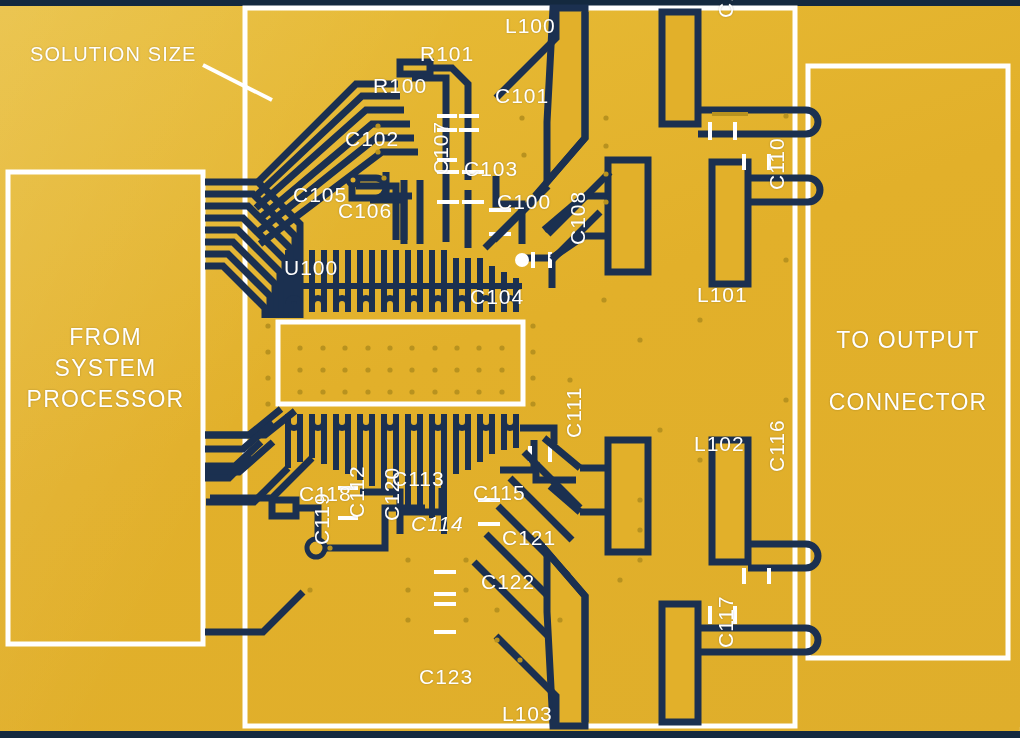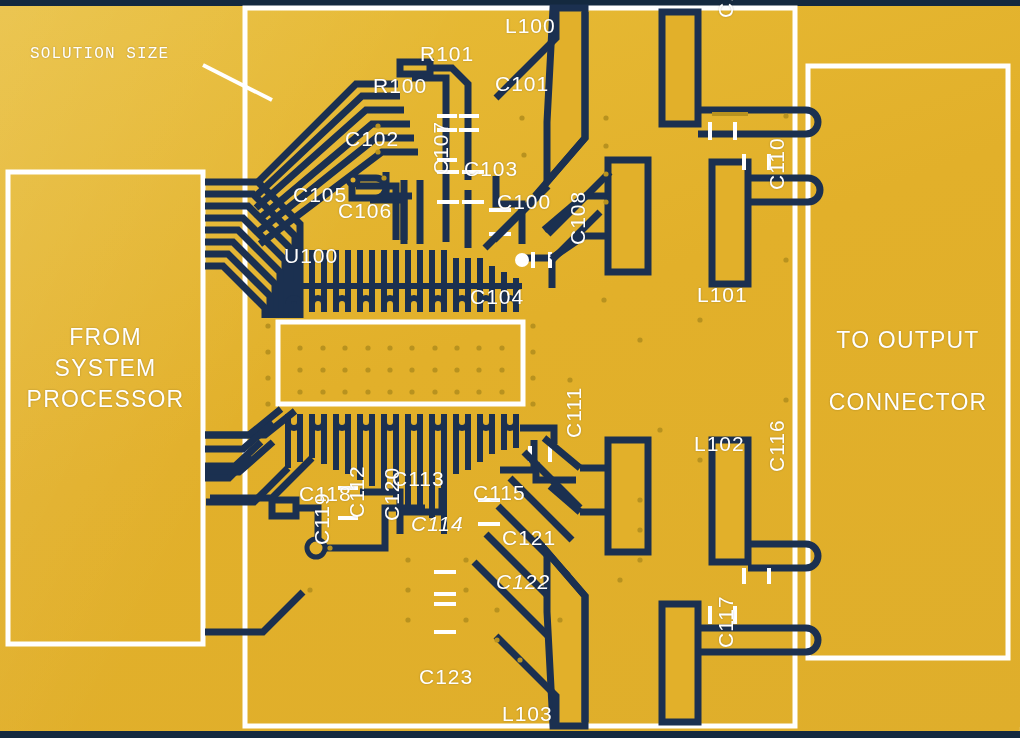--- a/index.html
+++ b/index.html
@@ -35,21 +35,21 @@
   
   .lbl{
     position:absolute;color:#ffffff;font-weight:400;
     letter-spacing:0.5px;white-space:nowrap;
     text-shadow:0 0 2px rgba(0,0,0,.25);
     font-family:"Liberation Sans", sans-serif;
   }
   .ref{font-size:21px;letter-spacing:1px;}
   .ref.rot{transform:rotate(-90deg);transform-origin:left top;}
   .big{font-size:23px;letter-spacing:1.2px;text-align:center;line-height:31px;}
-  .note{font-size:16px;letter-spacing:1.1px;line-height:25px;font-family:Liberation Mono, monospace;}
+  .note{font-size:20px;letter-spacing:1.1px;line-height:25px;}
   .note .l2{display:block;text-align:center;}
 </style>
 </head>
 <body>
 
 <div id="root">
 
   <div id="board"></div>
   <div class="topbar"></div>
   <div class="botbar"></div>
@@ -430,43 +430,43 @@
   </div>
 
   <div class="lbl big" style="left:808px;top:325px;width:200px;">
     <span>TO OUTPUT</span><br><br>
     <span>CONNECTOR</span>
   </div>
 
   <div id="designator-layer">
       <div class="lbl ref" style="left: 420px; top: 42px;">R101</div>
       <div class="lbl ref" style="left: 345px; top: 74px; margin-left: 28px;">R100</div>
-      <div class="lbl ref" style="left: 495px; top: 72px;">C101</div>
+      <div class="lbl ref" style="left: 495px; top: 84px;">C101</div>
       <div class="lbl ref" style="left: 345px; top: 127px;">C102</div>
       <div class="lbl ref" style="left: 464px; top: 157px;">C103</div>
       <div class="lbl ref" style="left: 293px; top: 160px; margin-top: 23px;">C105</div>
       <div class="lbl ref rot" style="left: 429px; top: 175px;">C107</div>
       <div class="lbl ref" style="left: 338px; top: 199px;">C106</div>
       <div class="lbl ref" style="left: 497px; top: 190px;">C100</div>
       <div class="lbl ref" style="left: 470px; top: 237px; margin-top: 48px;">C104</div>
-      <div class="lbl ref" style="left: 284px; top: 244px; text-align: center;">U100</div>
+      <div class="lbl ref" style="left: 284px; top: 256px; text-align: center;">U100</div>
       <div class="lbl ref rot" style="left: 566px; top: 245px;">C108</div>
       <div class="lbl ref" style="left: 505px; top: 14px;">L100</div>
       <div class="lbl ref rot" style="left: 714px; top: 18px;">C109</div>
       <div class="lbl ref rot" style="left: 765px; top: 190px;">C110</div>
       <div class="lbl ref" style="left: 697px; top: 283px;">L101</div>
       <div class="lbl ref" style="left: 694px; top: 432px;">L102</div>
       <div class="lbl ref rot" style="left: 765px; top: 472px;">C116</div>
       <div class="lbl ref rot" style="left: 562px; top: 438px;">C111</div>
       <div class="lbl ref" style="left: 392px; top: 467px;">C113</div>
       <div class="lbl ref" style="left: 473px; top: 481px;">C115</div>
       <div class="lbl ref" style="left: 275px; top: 482px; margin-left: 24px;">C118</div>
       <div class="lbl ref" style="left: 411px; top: 512px; font-style: italic;">C114</div>
       <div class="lbl ref" style="left: 502px; top: 526px;">C121</div>
       <div class="lbl ref rot" style="left: 345px; top: 518px;">C112</div>
       <div class="lbl ref rot" style="left: 380px; top: 521px;">C120</div>
       <div class="lbl ref rot" style="left: 310px; top: 545px;">C119</div>
-      <div class="lbl ref" style="left: 496px; top: 570px; font-style: italic;">C122</div>
+      <div class="lbl ref" style="left: 481px; top: 570px;">C122</div>
       <div class="lbl ref" style="left: 419px; top: 633px; margin-top: 32px;">C123</div>
       <div class="lbl ref rot" style="left: 714px; top: 648px;">C117</div>
       <div class="lbl ref" style="left: 502px; top: 702px;">L103</div>
     </div>
 </div>
 
 </body></html>

